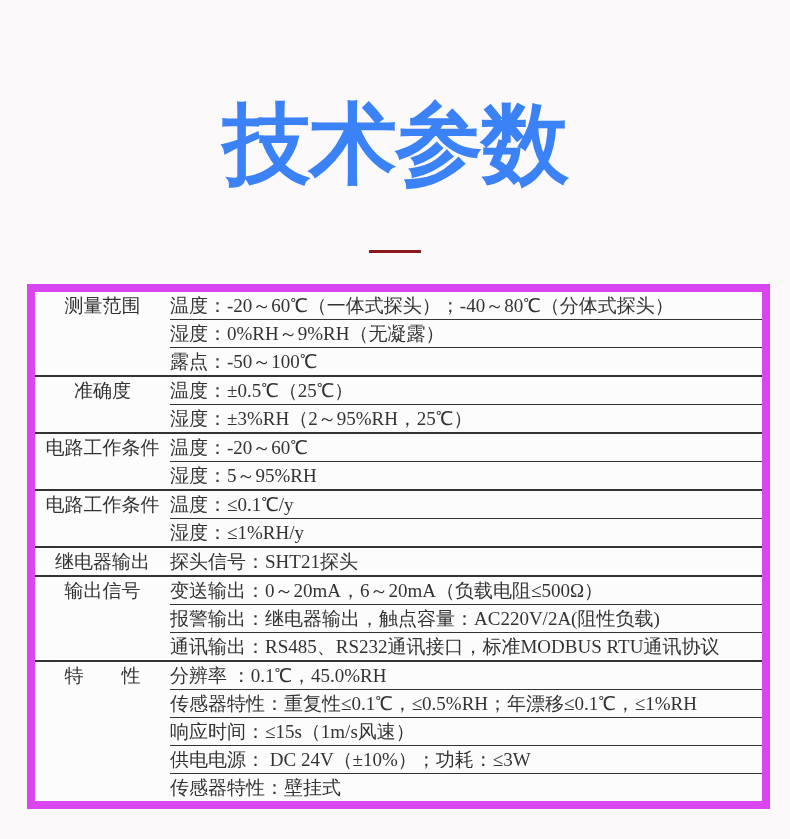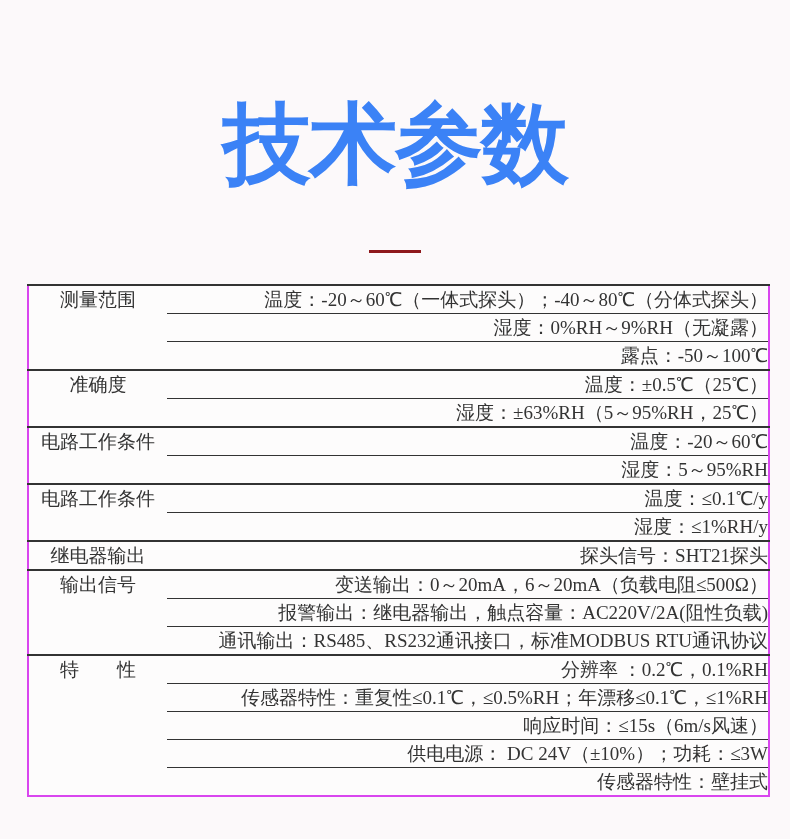--- a/index.html
+++ b/index.html
@@ -17,34 +17,34 @@
     letter-spacing:-2px;color:#3b82f6;
   }
   .accent-divider{
     position:absolute;top:250px;left:50%;margin-left:-26px;
     width:52px;height:3px;background:#8e191c;
   }
   table.spec{
     position:absolute;top:284px;left:27px;width:743px;
     border-collapse:collapse;table-layout:fixed;
     background:#fdfcfc;
-    border:2px solid #d946ef;
+    border:8px solid #d946ef;
   }
   table.spec td{
     border:0 solid #333333;
     font-size:19px;line-height:27px;height:27px;
     padding:0;white-space:nowrap;overflow:hidden;
   }
   tr.gs td{border-top:2px solid #333333;}
   tr.sub td{border-top:1px solid #333333;}
   td.label{
     border-right:2px solid #333333;
     text-align:center;vertical-align:top;
   }
-  td.val{padding-left:26px;text-align:right;}
+  td.val{padding-left:26px;}
 </style>
 </head>
 <body>
 
 <h1 class="page-title">技术参数</h1>
 <div class="accent-divider"></div>
 
 <table class="spec">
   <colgroup>
       <col style="width:139px">
@@ -61,21 +61,21 @@
     </tr>
     <tr class="sub">
       <td class="val">露点：-50～100℃</td>
     </tr>
 
     <tr class="gs">
       <td class="label" rowspan="2">准确度</td>
       <td class="val">温度：±0.5℃（25℃）</td>
     </tr>
     <tr class="sub">
-      <td class="val">湿度：±63%RH（5～95%RH，25℃）</td>
+      <td class="val">湿度：±3%RH（2～95%RH，25℃）</td>
     </tr>
 
     <tr class="gs">
       <td class="label" rowspan="2">电路工作条件</td>
       <td class="val">温度：-20～60℃</td>
     </tr>
     <tr class="sub">
       <td class="val">湿度：5～95%RH</td>
     </tr>
 
@@ -98,27 +98,27 @@
     </tr>
     <tr class="sub">
       <td class="val">报警输出：继电器输出，触点容量：AC220V/2A(阻性负载)</td>
     </tr>
     <tr class="sub">
       <td class="val">通讯输出：RS485、RS232通讯接口，标准MODBUS RTU通讯协议</td>
     </tr>
 
     <tr class="gs">
       <td class="label" rowspan="5">特　　性</td>
-      <td class="val">分辨率 ：0.2℃，0.1%RH</td>
+      <td class="val">分辨率 ：0.1℃，45.0%RH</td>
     </tr>
     <tr class="sub">
       <td class="val">传感器特性：重复性≤0.1℃，≤0.5%RH；年漂移≤0.1℃，≤1%RH</td>
     </tr>
     <tr class="sub">
-      <td class="val">响应时间：≤15s（6m/s风速）</td>
+      <td class="val">响应时间：≤15s（1m/s风速）</td>
     </tr>
     <tr class="sub">
       <td class="val">供电电源： DC 24V（±10%）；功耗：≤3W</td>
     </tr>
     <tr class="sub">
       <td class="val">传感器特性：壁挂式</td>
     </tr>
   </tbody>
 </table>
 

